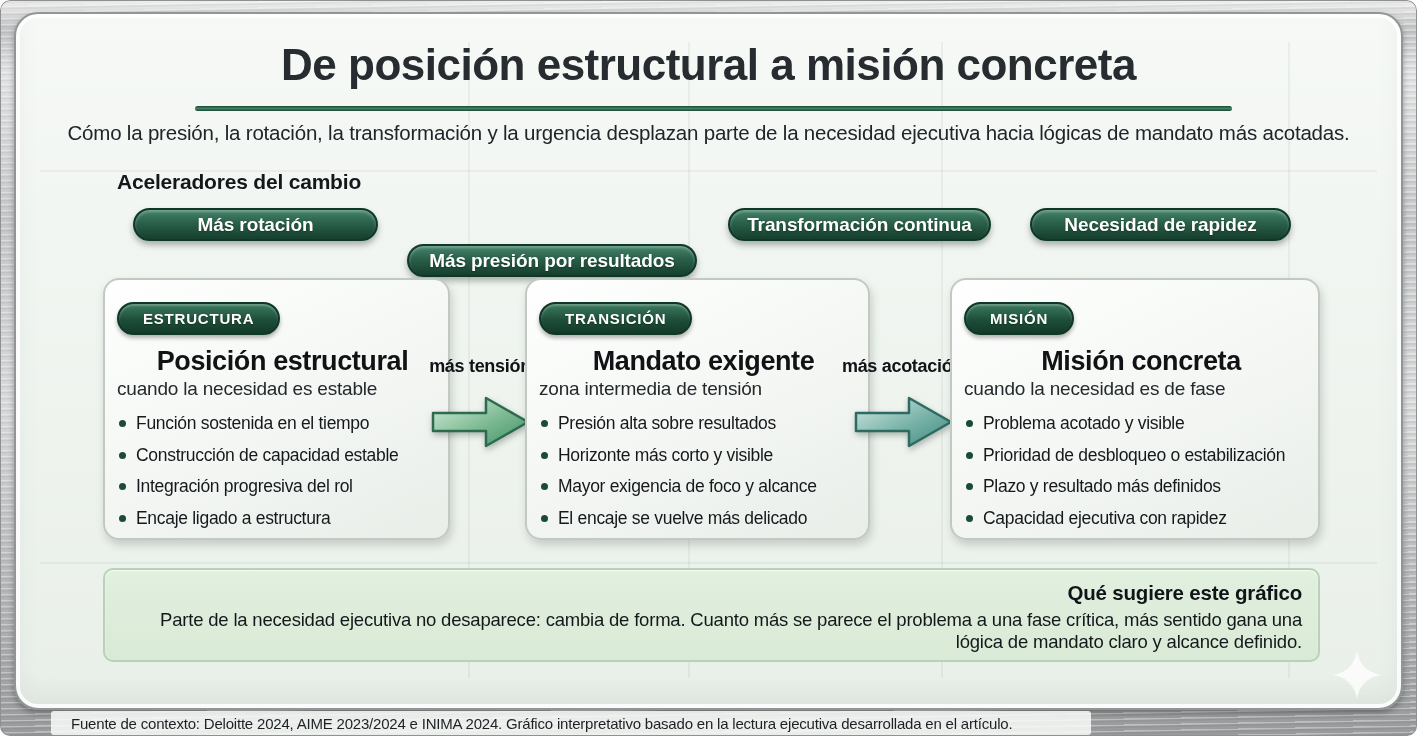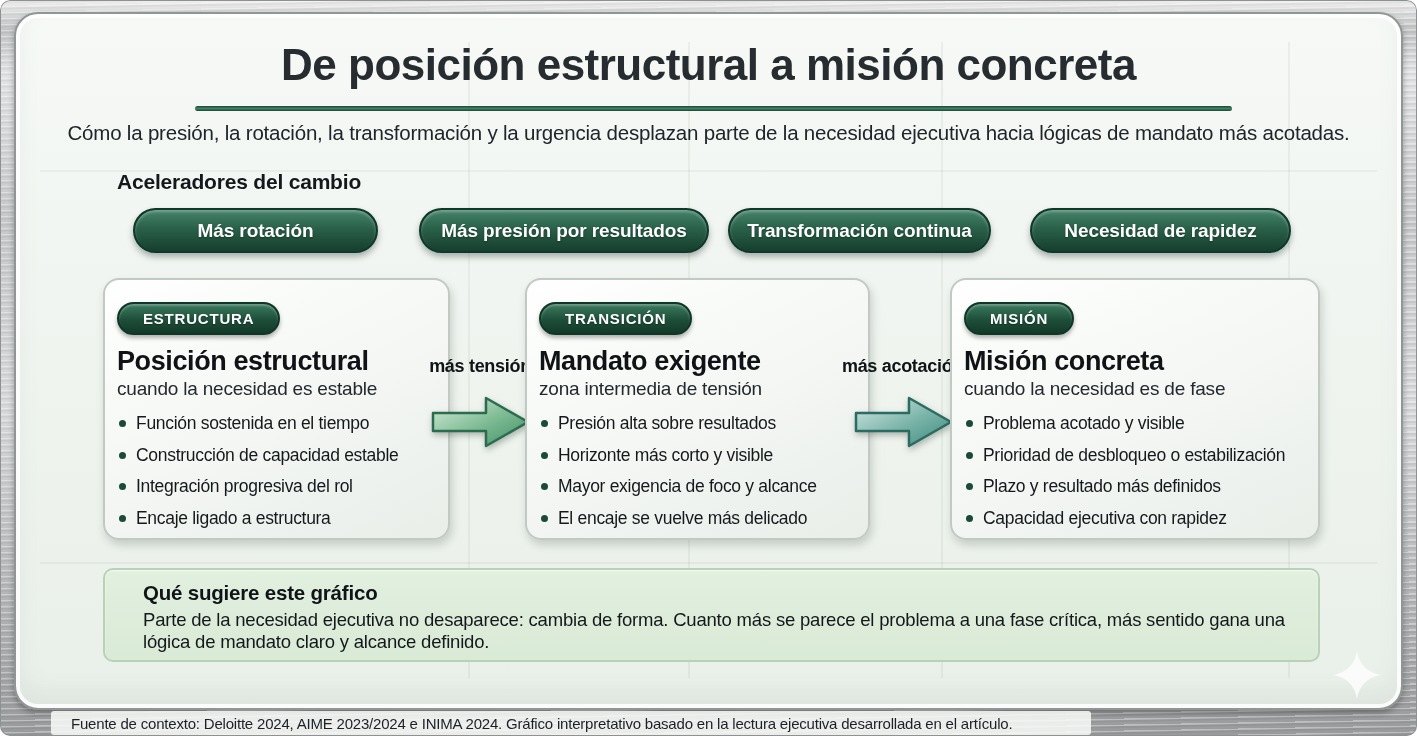--- a/index.html
+++ b/index.html
@@ -50,30 +50,30 @@
     position:absolute; left:60px; top:121px; width:1297px;
     text-align:center; font-size:20.5px; color:#20252a; letter-spacing:-0.2px;
   }
 
   
   .accel-label {
     position:absolute; left:117px; top:170px;
     font-size:21px; font-weight:bold; color:#15181b; letter-spacing:-0.2px;
   }
   .pill {
-    position:absolute; top:208px; height:45px; border-radius:23px;
+    position:absolute; top:208px; height:33px; border-radius:23px;
     border:2px solid #10382a;
     background:linear-gradient(180deg,#45836a 0%, #2a6049 45%, #163f2e 100%);
     box-shadow: 0 4px 6px rgba(25,45,35,0.35), inset 0 2px 3px rgba(255,255,255,0.28);
     display:flex; align-items:center; justify-content:center;
     color:#ffffff; font-size:19px; font-weight:bold; letter-spacing:-0.1px;
     text-shadow:0 1px 2px rgba(0,0,0,0.35);
   }
   .pill-1 { left:133px;  width:245px; }
-  .pill-2 { left:419px;  width:290px; }
+  .pill-2 { left:407px;  width:290px;margin-top:36px; }
   .pill-3 { left:728px;  width:263px; }
   .pill-4 { left:1030px; width:261px; }
 
   
   .card {
     position:absolute; top:278px; height:262px; border-radius:16px;
     border:2px solid #c2c9c3;
     background:linear-gradient(155deg,#fefffe 0%, #f3f6f3 55%, #e9eee9 100%);
     box-shadow: 2px 5px 9px rgba(60,75,65,0.22);
     padding:22px 0 0 12px;
@@ -86,20 +86,21 @@
     height:33px; padding:0 24px; border-radius:17px;
     border:2px solid #0f3626;
     background:linear-gradient(180deg,#3c7a5e 0%, #1d4e39 55%, #133a29 100%);
     box-shadow: 0 3px 4px rgba(0,0,0,0.30), inset 0 2px 2px rgba(255,255,255,0.25);
     color:#ffffff; font-size:15px; font-weight:bold; letter-spacing:0.8px;
     text-shadow:0 1px 1px rgba(0,0,0,0.35);
   }
   .card-title {
     margin-top:11px; font-size:27px; font-weight:bold; color:#101315;
     letter-spacing:-0.4px;
+    text-align:center;
   }
   .card-sub { font-size:19px; color:#24292d; margin-top:1px; letter-spacing:-0.2px; }
   .bullets { margin-top:13px; }
   .bullets li {
     list-style:none; position:relative; padding-left:19px; margin-bottom:10.5px;
     font-size:17.5px; color:#15191c; letter-spacing:-0.3px; white-space:nowrap;
   }
   .bullets li::before {
     content:""; position:absolute; left:2px; top:7px;
     width:7px; height:7px; border-radius:50%; background:#1c4a38;
@@ -117,20 +118,21 @@
   .flow-arrow-1 { left:430px; }
   .flow-arrow-2 { left:853px; }
 
   
   .insight {
     position:absolute; left:103px; top:568px; width:1217px; height:94px;
     border-radius:10px; border:2px solid #b9d2b6;
     background:linear-gradient(180deg,#e2f0df 0%, #d9ead6 100%);
     box-shadow: inset 0 1px 2px rgba(255,255,255,0.7);
     padding:11px 16px 0 38px;
+    text-align:right;
   }
   .insight-title { font-size:20.5px; font-weight:bold; color:#101418; letter-spacing:-0.2px; }
   .insight-body  { margin-top:4px; font-size:18.5px; color:#14181c; line-height:22px; letter-spacing:-0.2px; }
 
   
   .footer-bar {
     position:absolute; left:51px; top:711px; width:1040px; height:24px;
     background:rgba(249,251,249,0.85); border-radius:3px;
     display:flex; align-items:center; padding-left:20px;
   }

